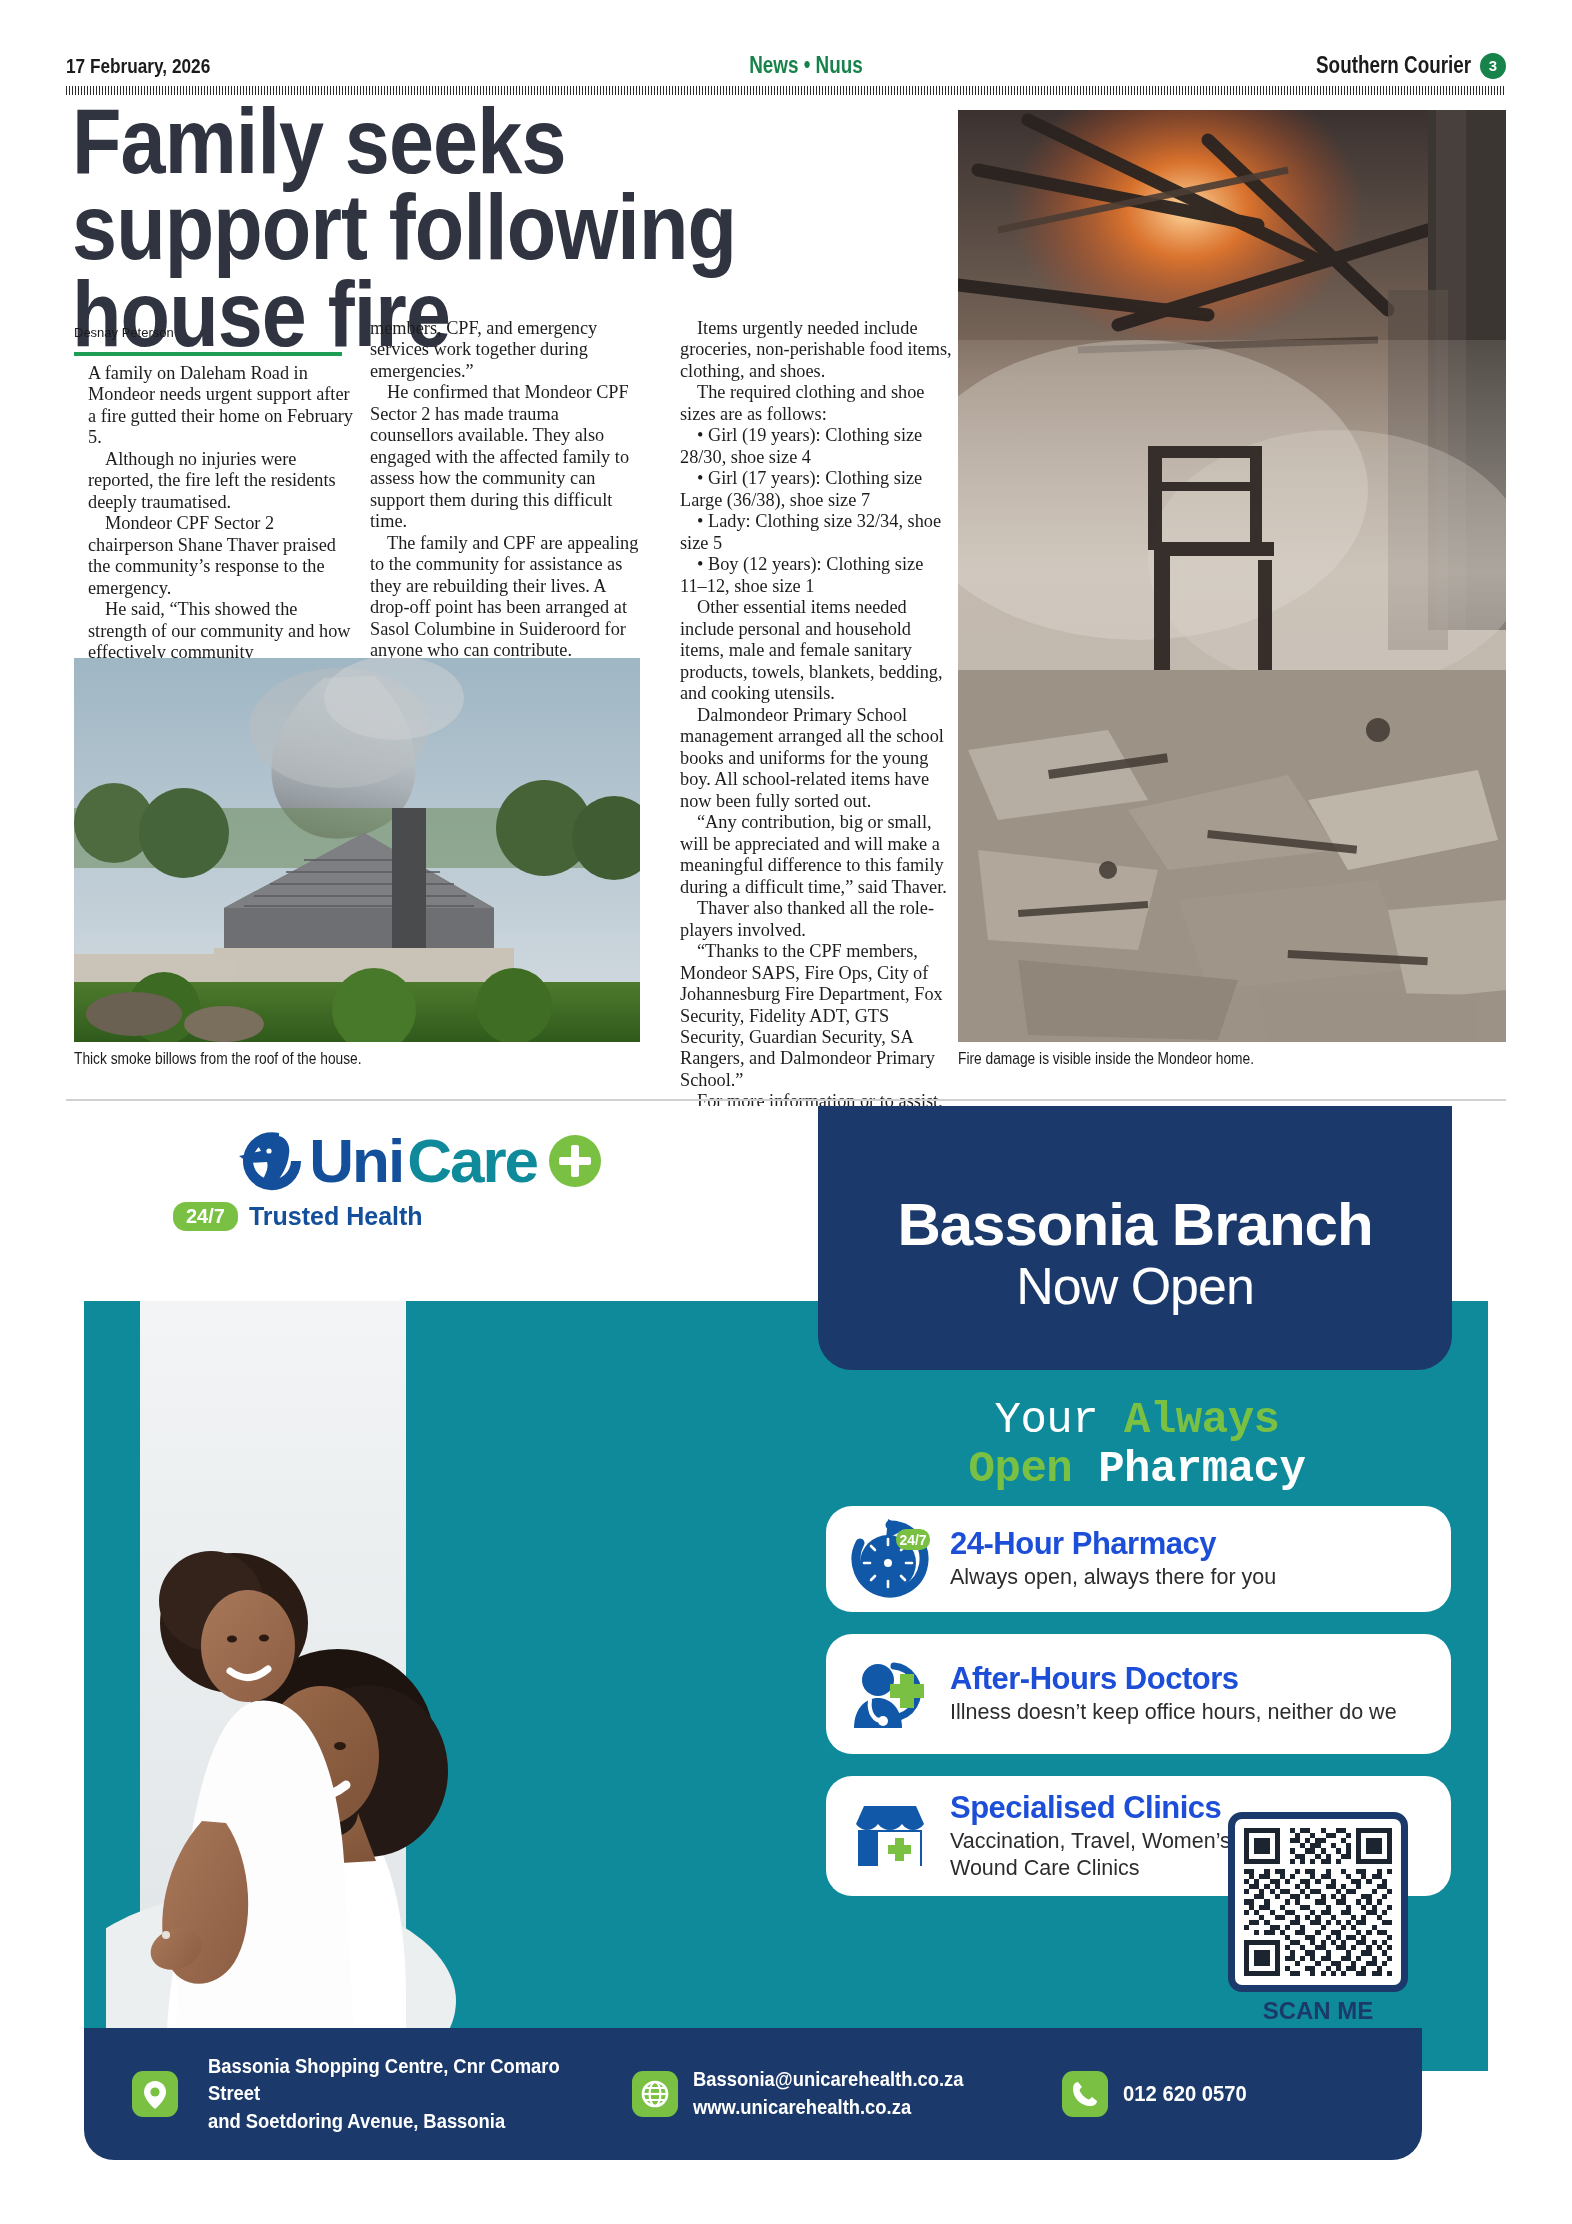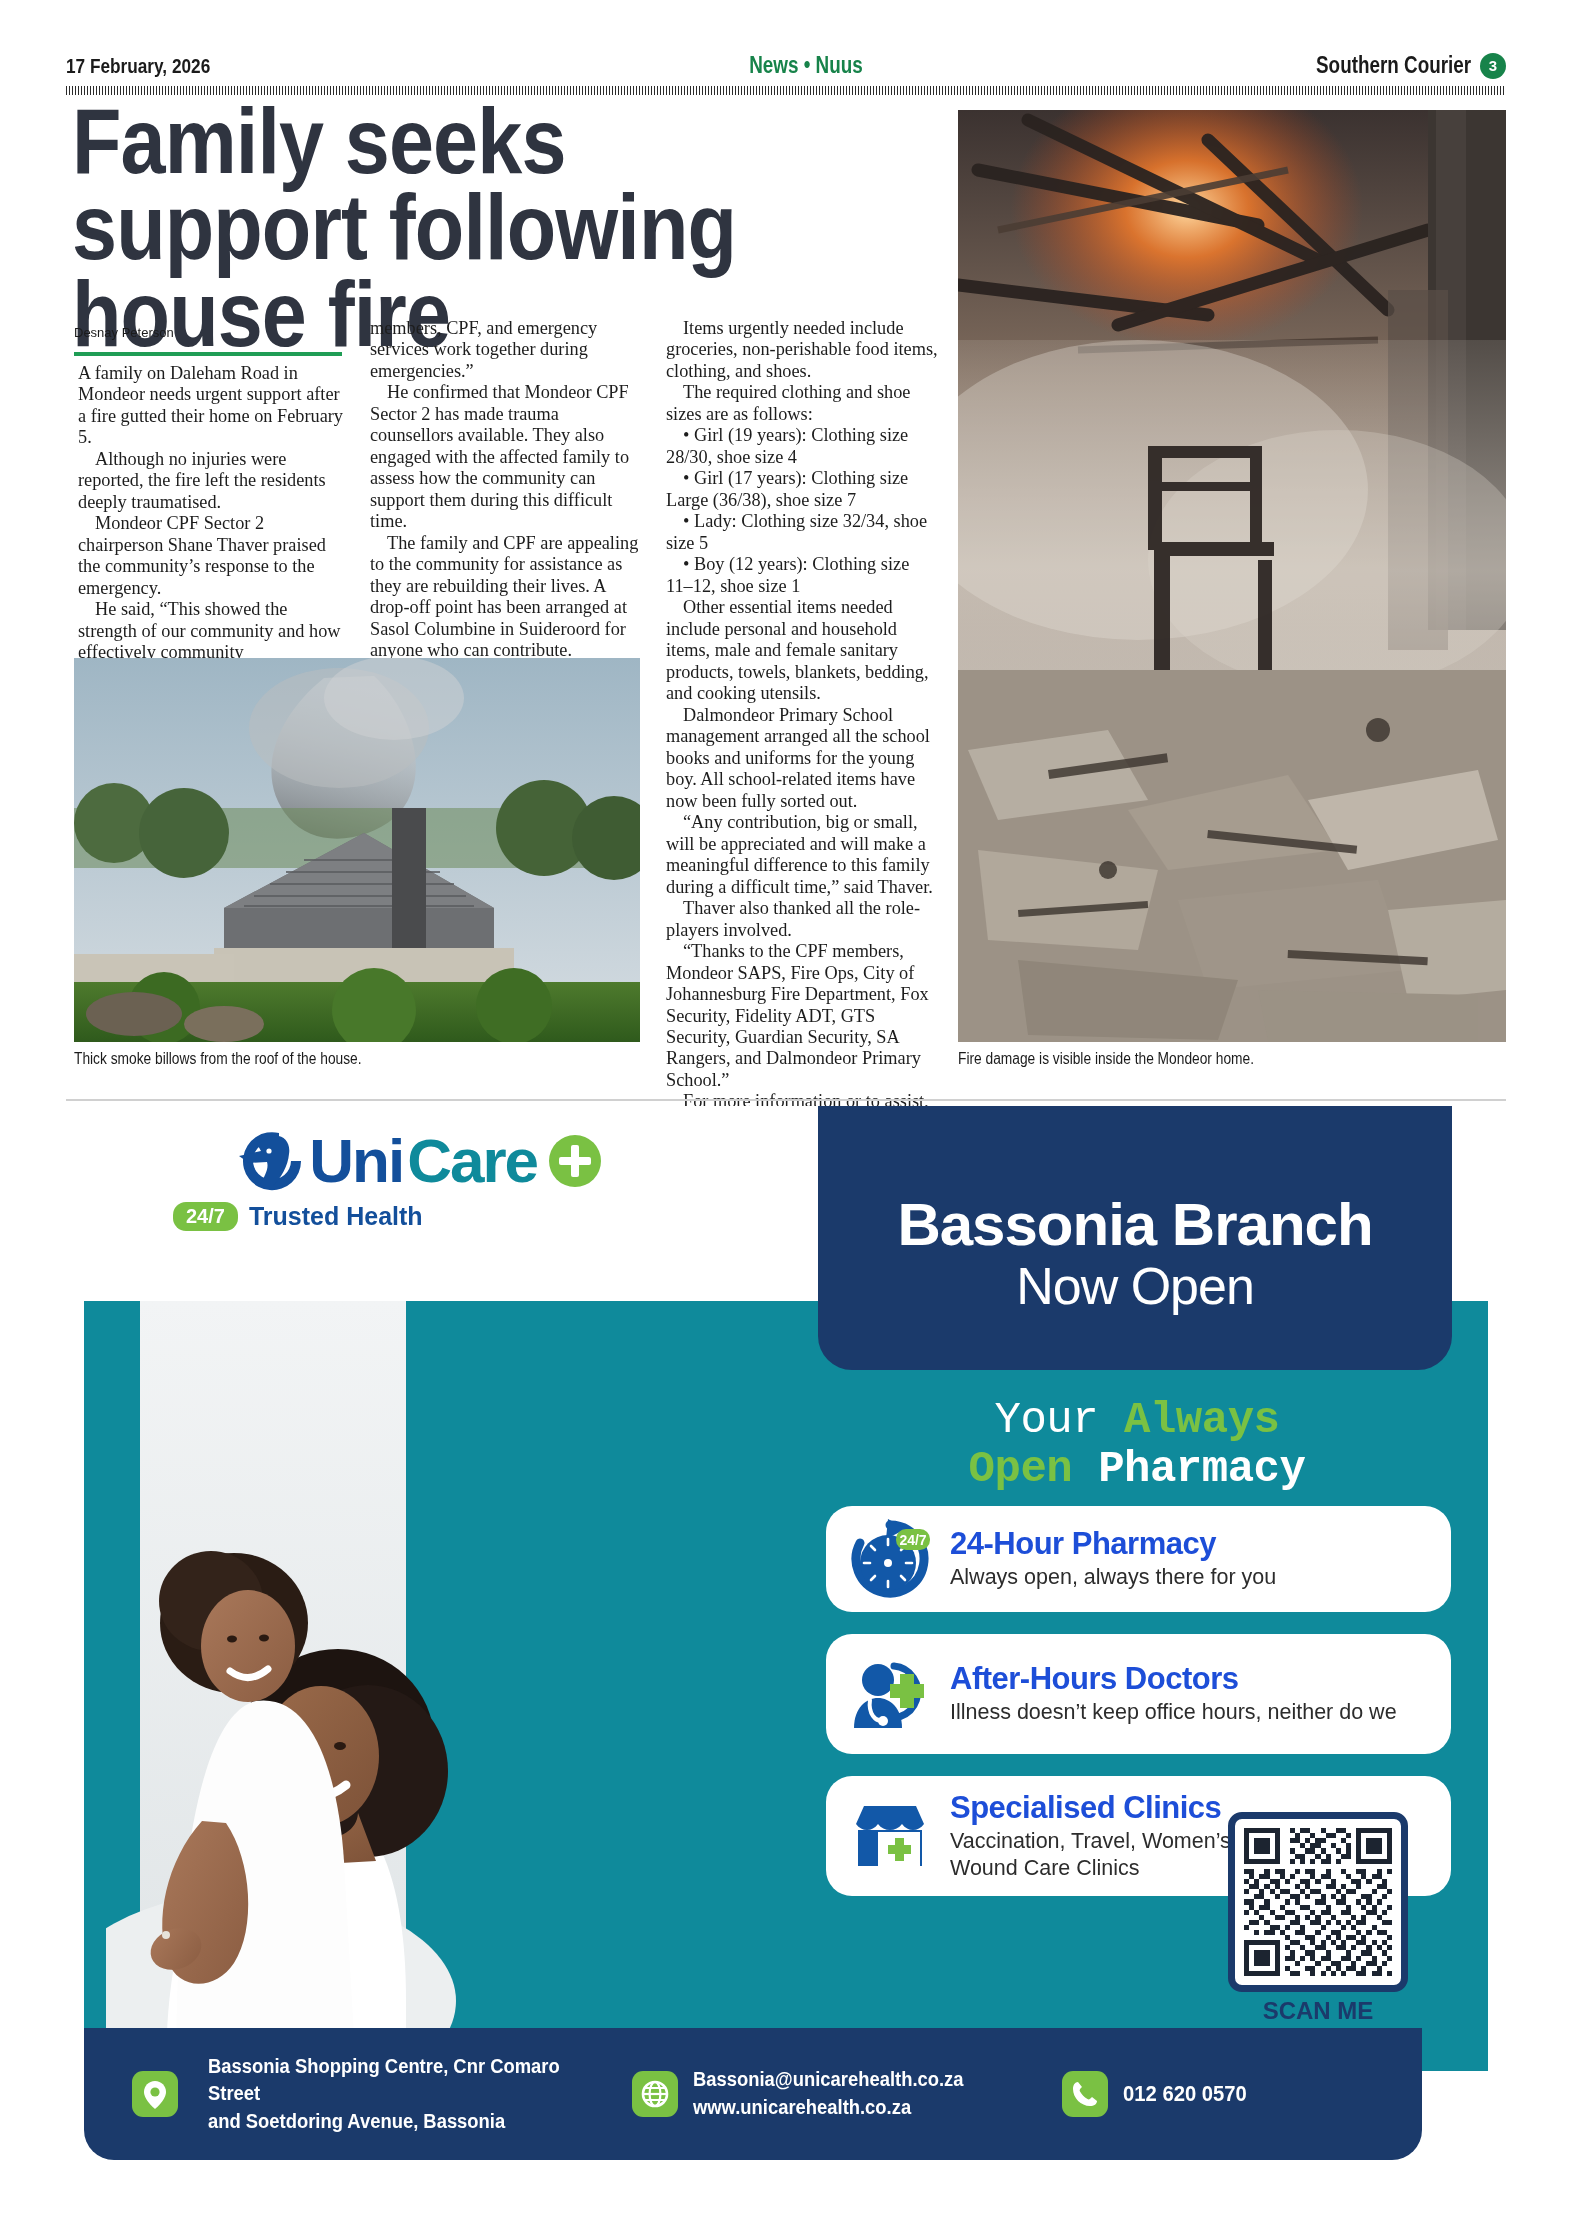--- a/index.html
+++ b/index.html
@@ -62,23 +62,23 @@
     position: absolute; left: 74px; top: 352px; width: 268px; height: 4px; background: #1f9d55;
   }
   .col {
     position: absolute;
     font-family: "Liberation Serif", serif;
     font-size: 18.3px; line-height: 1.175; color: #1d1d1d;
     text-align: left;
   }
   .col p { text-indent: 17px; margin: 0; }
   .col p.noind { text-indent: 0; }
-  .col1 { left: 78px; top: 363px; width: 270px; }
+  .col1 { left: 88px; top: 363px; width: 270px; }
   .col2 { left: 370px; top: 318px; width: 270px; }
-  .col3 { left: 666px; top: 318px; width: 272px; }
+  .col3 { left: 680px; top: 318px; width: 272px; }
 
   
   .photo { position: absolute; overflow: hidden; background: #cfd4d8; }
   .cap {
     position: absolute;
     font-family: "Liberation Sans Narrow", "Liberation Sans", sans-serif;
     font-size: 16px; color: #1b1b1b; transform: scaleX(0.86); transform-origin: left top;
   }
   
   .photo-smoke { left: 74px; top: 658px; width: 566px; height: 384px; }

